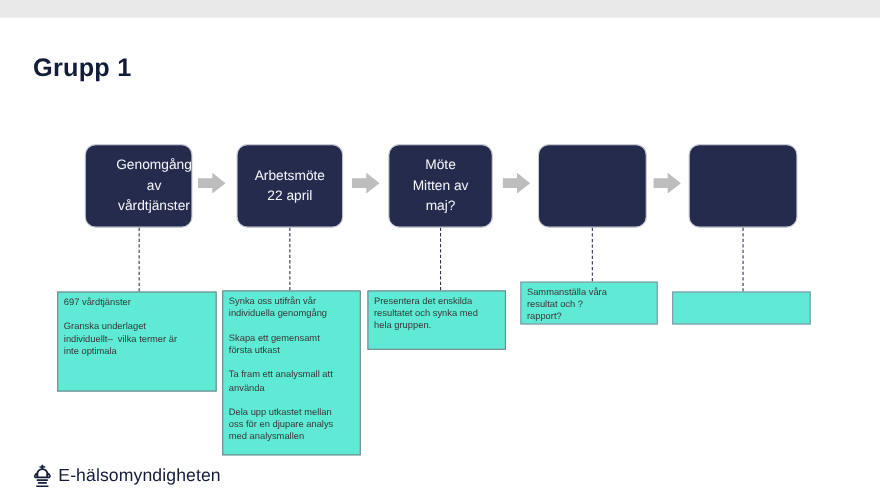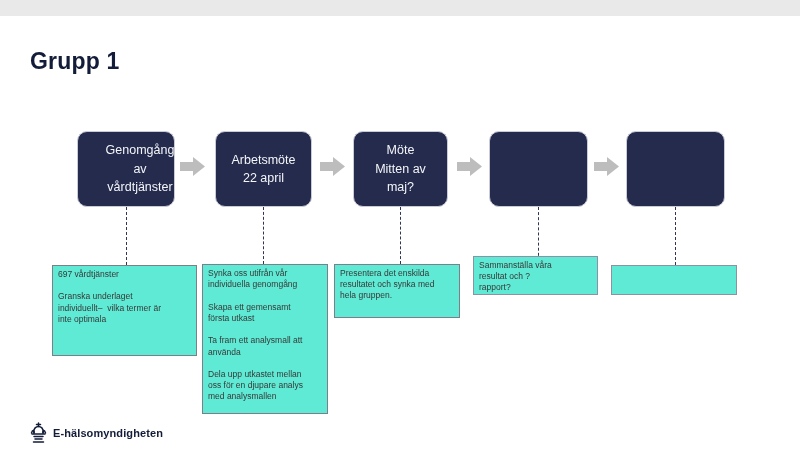--- a/index.html
+++ b/index.html
@@ -39,21 +39,21 @@
   .note--alt{border-color:#8b92a6;}
   .noteA{left:52px;top:249px;width:145px;height:91px;}
   .noteB{left:202px;top:248px;width:126px;height:150px;}
   .noteC{left:334px;top:248px;width:126px;height:54px;}
   .noteD{left:473px;top:240px;width:125px;height:39px;}
   .noteE{left:611px;top:249px;width:126px;height:30px;}
 
   
   .footer{position:absolute;left:30px;top:406px;display:flex;align-items:center;gap:6px;}
   .footer .crown{width:17px;height:22px;}
-  .footer .logo-text{font-size:11px;font-weight:bold;color:#131c38;letter-spacing:.1px;}
+  .footer .logo-text{font-size:16px;font-weight:normal;color:#131c38;letter-spacing:.1px;}
 </style>
 </head>
 <body>
 
 <div class="slide">
 
   <div class="slide-title">Grupp 1</div>
 
   <div class="step step1">Genomgång
 av

